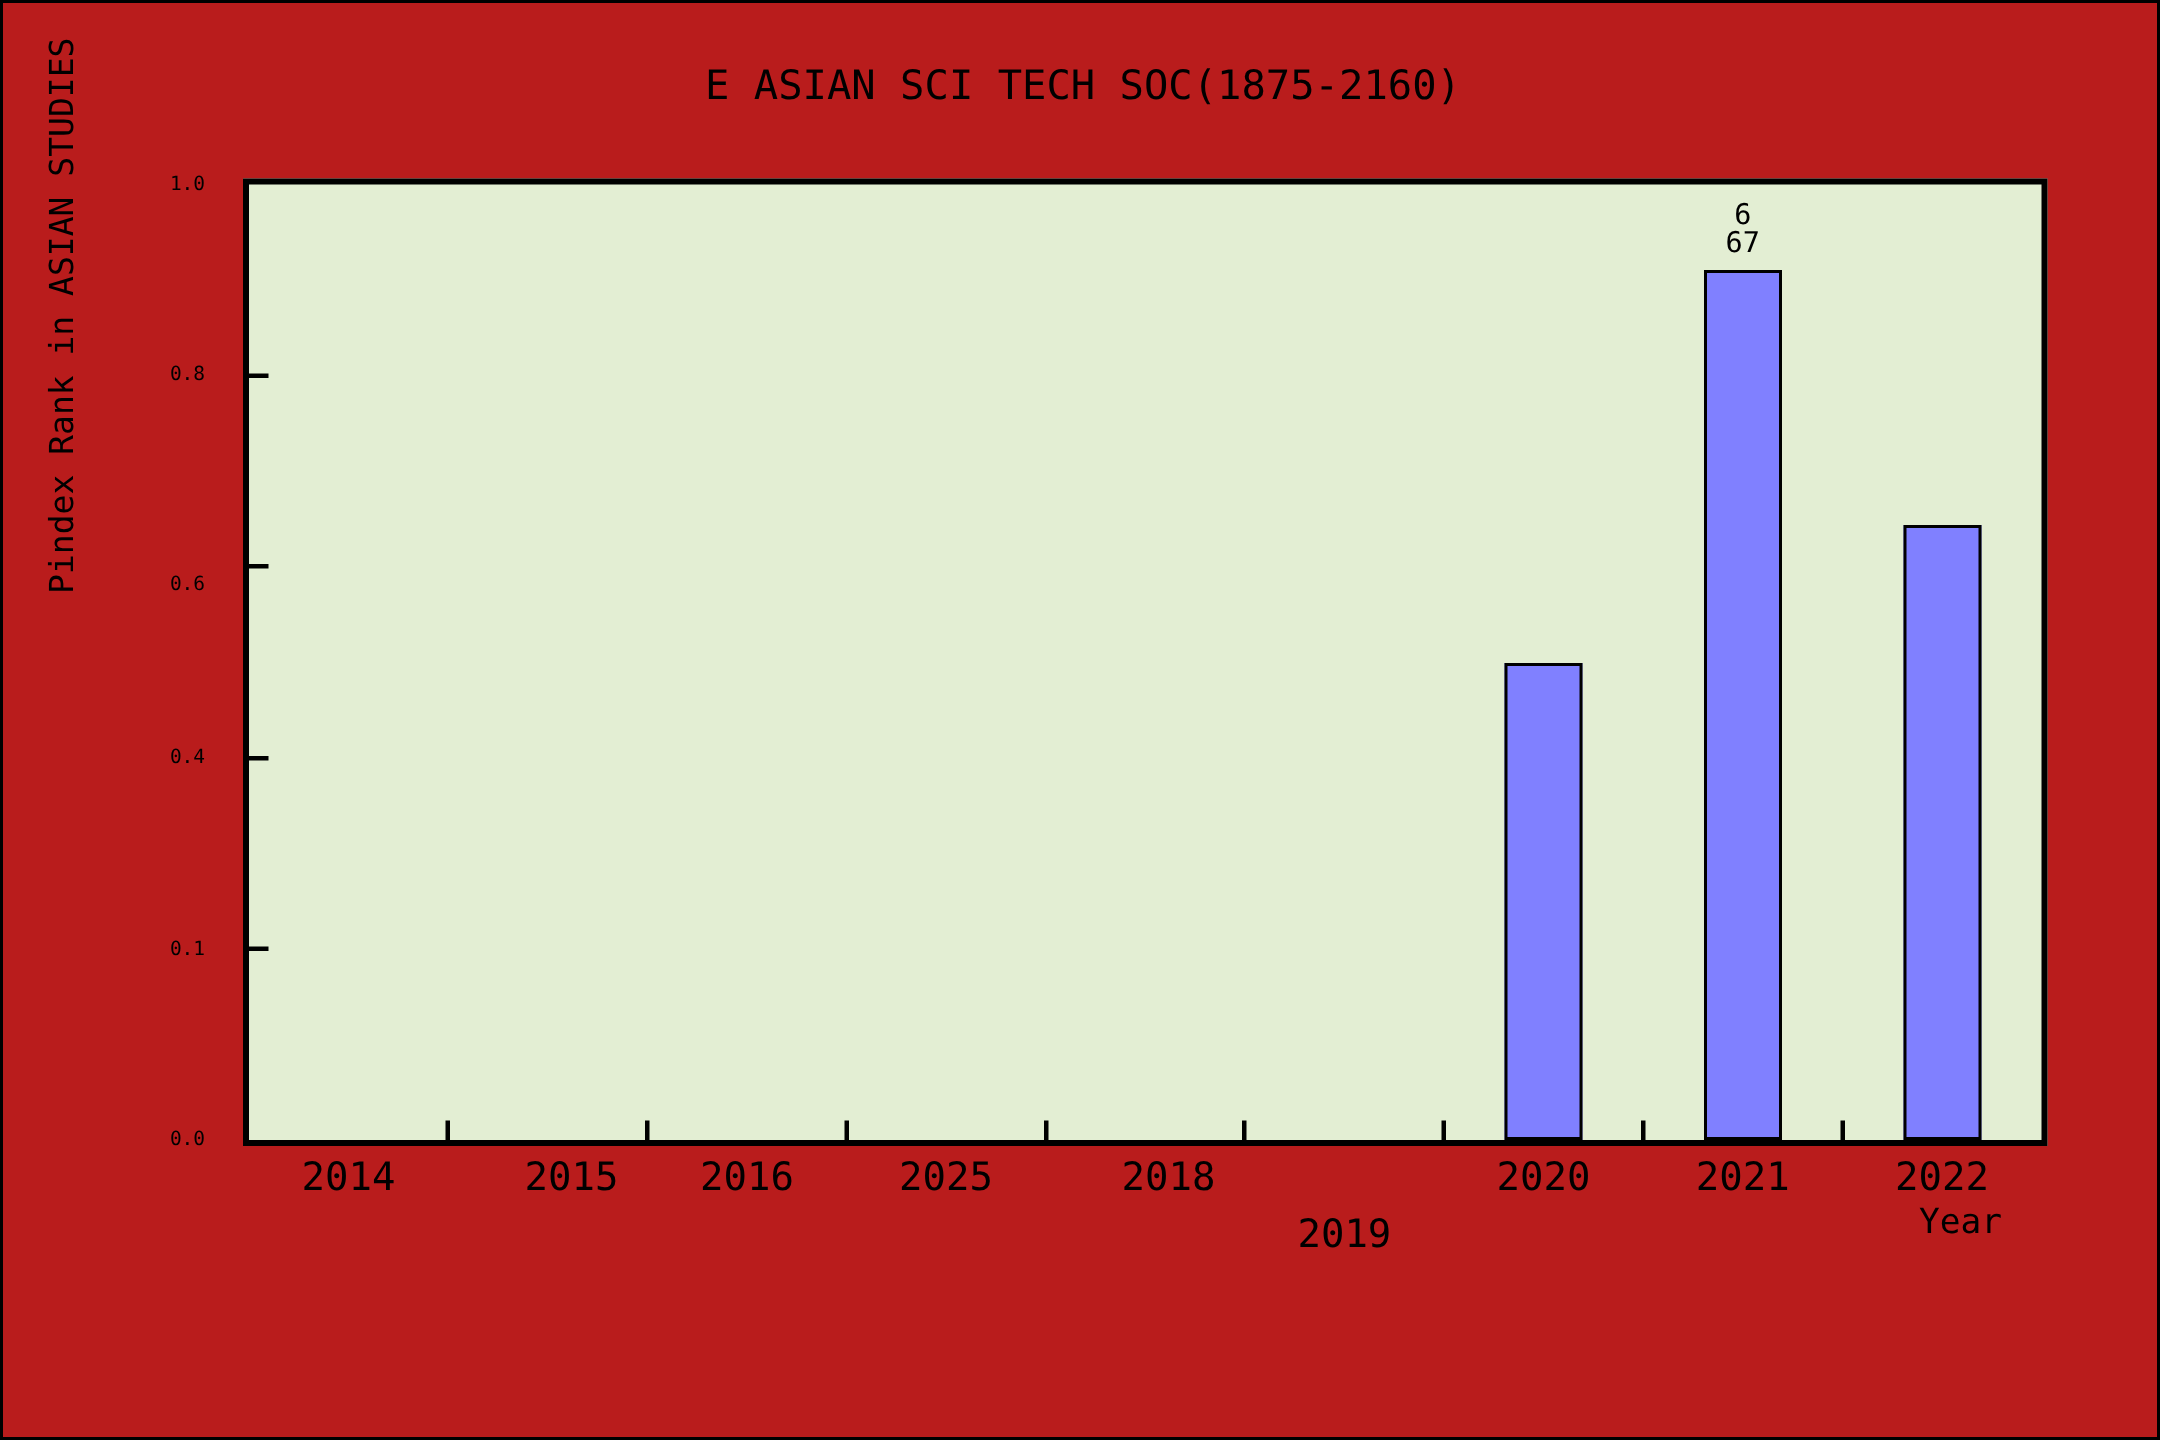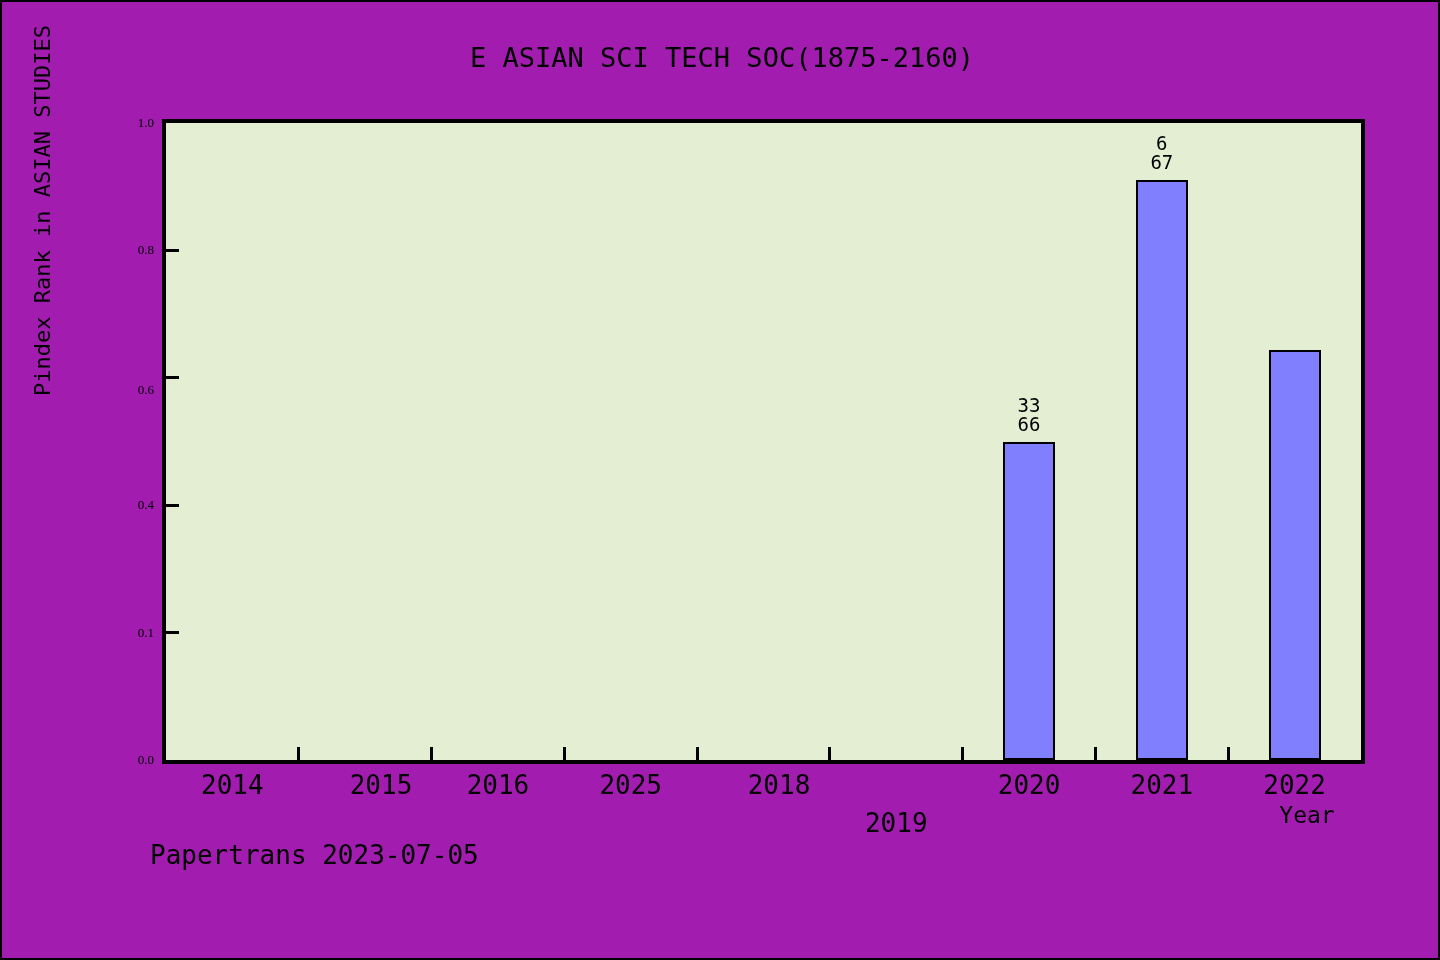--- a/index.html
+++ b/index.html
@@ -4,21 +4,21 @@
 <style>
   html, body {
     margin: 0;
     padding: 0;
     background: #ffffff;
   }
   #page {
     position: relative;
     width: 1440px;
     height: 960px;
-    background: #a21caf;
+    background: #b91c1c;
     border: 2px solid #000000;
     box-sizing: border-box;
     font-family: "DejaVu Sans Mono", "Liberation Mono", monospace;
     overflow: hidden;
   }
 
   
   #chart-title {
     position: absolute;
     left: 0;
@@ -49,26 +49,25 @@
     top: 0;
     right: 0;
     bottom: 0;
   }
 
   
   .y-tick-label {
     position: absolute;
     right: 1292px;          
     width: 60px;
-    text-align: right;
+    text-align: center;
     font-size: 13px;
     color: #000000;
     transform: translateY(-50%);
     white-space: pre;
-    font-family: Liberation Serif, serif;
   }
   .y-tick-mark {
     position: absolute;
     left: 0px;
     width: 13px;
     height: 3px;
     background: #000000;
   }
   #y-axis-title {
     position: absolute;
@@ -160,21 +159,20 @@
         <div class="y-tick-mark" style="top: 125.9px;"></div>
         <div class="x-tick-mark" style="left: 131.278px;"></div>
         <div class="x-tick-mark" style="left: 264.056px;"></div>
         <div class="x-tick-mark" style="left: 396.833px;"></div>
         <div class="x-tick-mark" style="left: 529.611px;"></div>
         <div class="x-tick-mark" style="left: 662.389px;"></div>
         <div class="x-tick-mark" style="left: 795.167px;"></div>
         <div class="x-tick-mark" style="left: 927.944px;"></div>
         <div class="x-tick-mark" style="left: 1060.72px;"></div>
         <div class="bar" style="left: 837.056px; width: 52px; height: 318.5px;"></div>
-        <div class="bar-label" style="left: 783.056px; top: 272.5px;"><span>33</span><span>66</span></div>
         <div class="bar" style="left: 969.833px; width: 52px; height: 580.371px;"></div>
         <div class="bar-label" style="left: 915.833px; top: 10.6293px;"><span>6</span><span>67</span></div>
         <div class="bar" style="left: 1102.61px; width: 52px; height: 409.527px;"></div>
       </div>
   </div>
 
   <div id="axis-decorations">
 
   <div class="y-tick-label" style="top: 758px; left: 94px; width: 58px;">0.0</div>
       <div class="y-tick-label" style="top: 630.6px; left: 94px; width: 58px;">0.1</div>
@@ -186,15 +184,14 @@
       <div class="x-tick-label" style="left: 309px;">2015</div>
       <div class="x-tick-label" style="left: 425.944px;">2016</div>
       <div class="x-tick-label" style="left: 558.722px;">2025</div>
       <div class="x-tick-label" style="left: 707px;">2018</div>
       <div class="x-tick-label" style="left: 824.278px; margin-top: 38px;">2019</div>
       <div class="x-tick-label" style="left: 957.056px;">2020</div>
       <div class="x-tick-label" style="left: 1089.83px;">2021</div>
       <div class="x-tick-label" style="left: 1222.61px;">2022</div>
     </div>
 
-  <div id="footer-note">Papertrans 2023-07-05</div>
 
 </div>
 
 </body></html>

